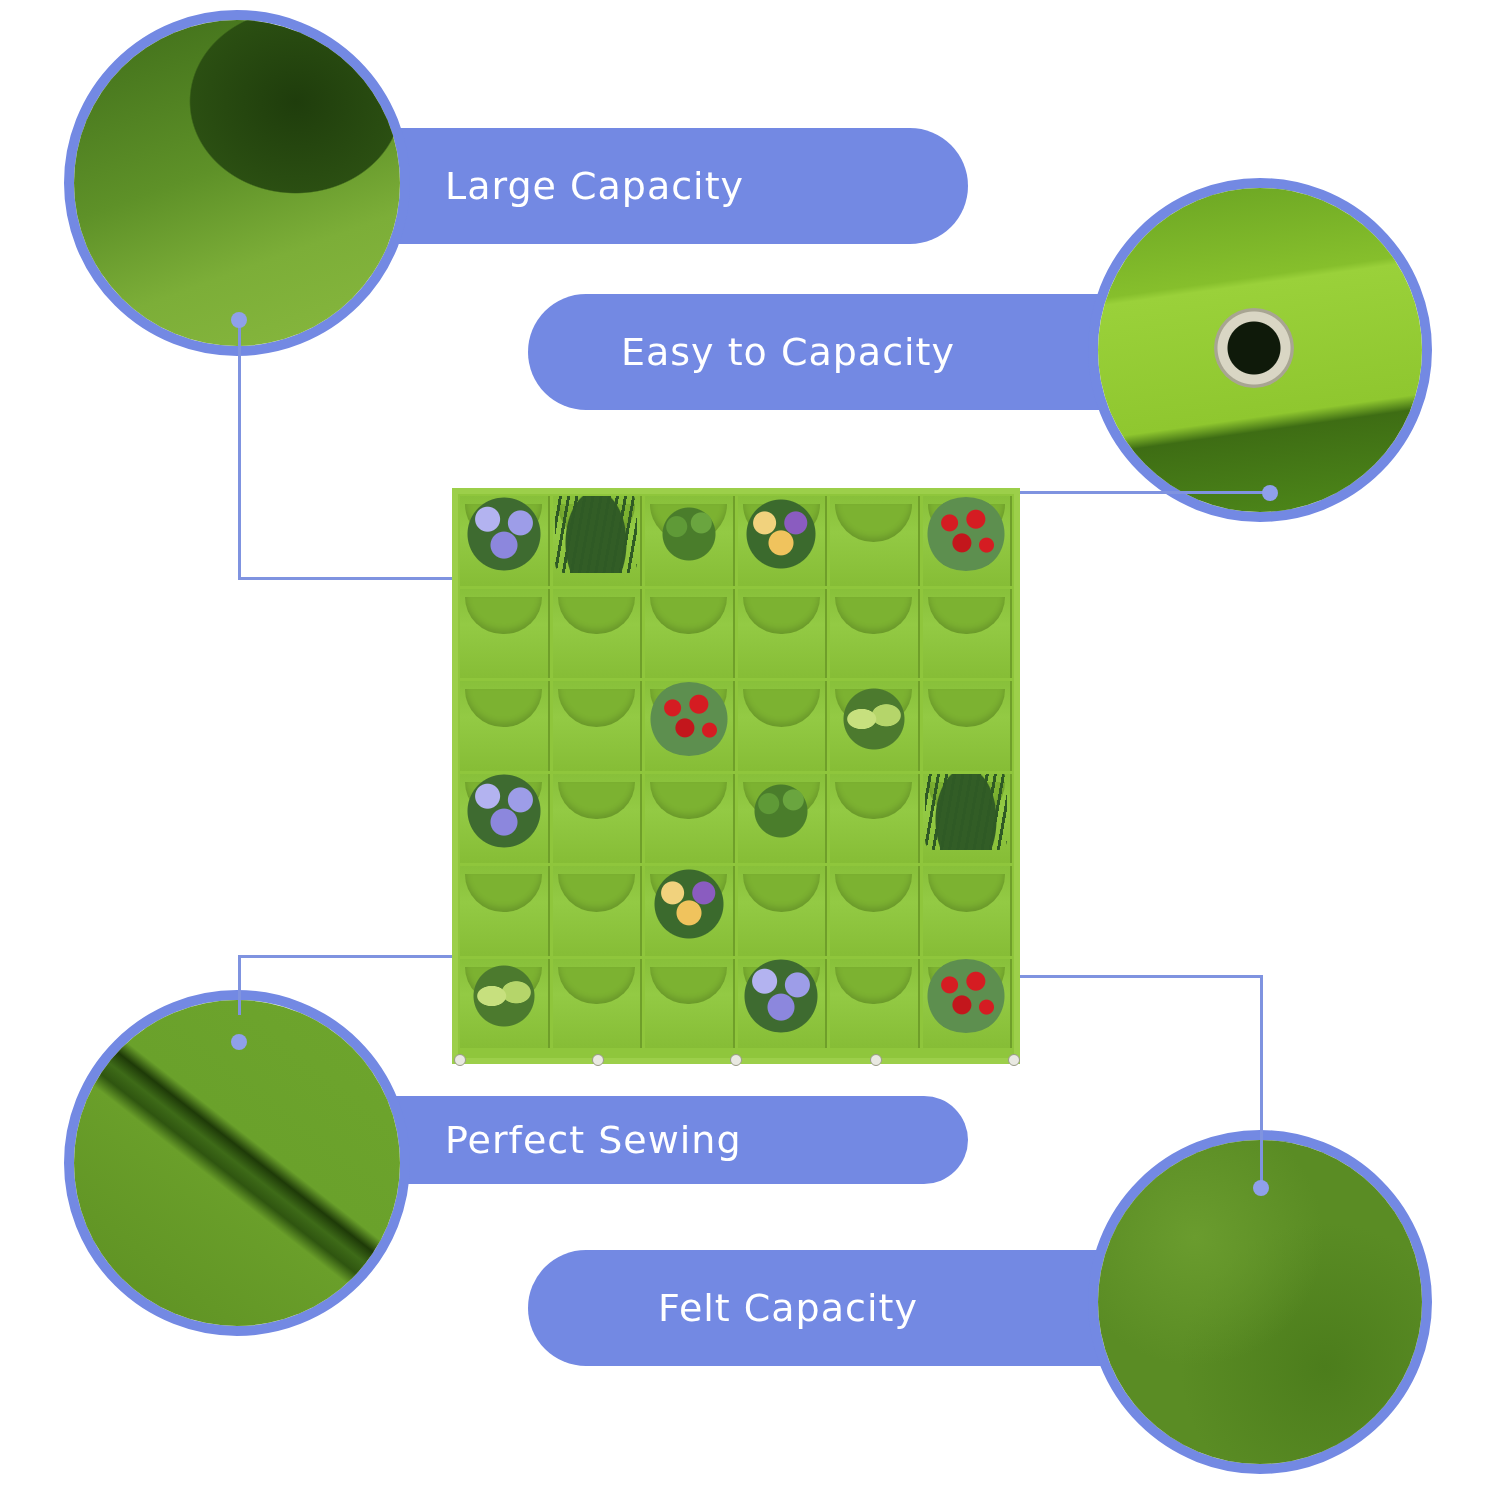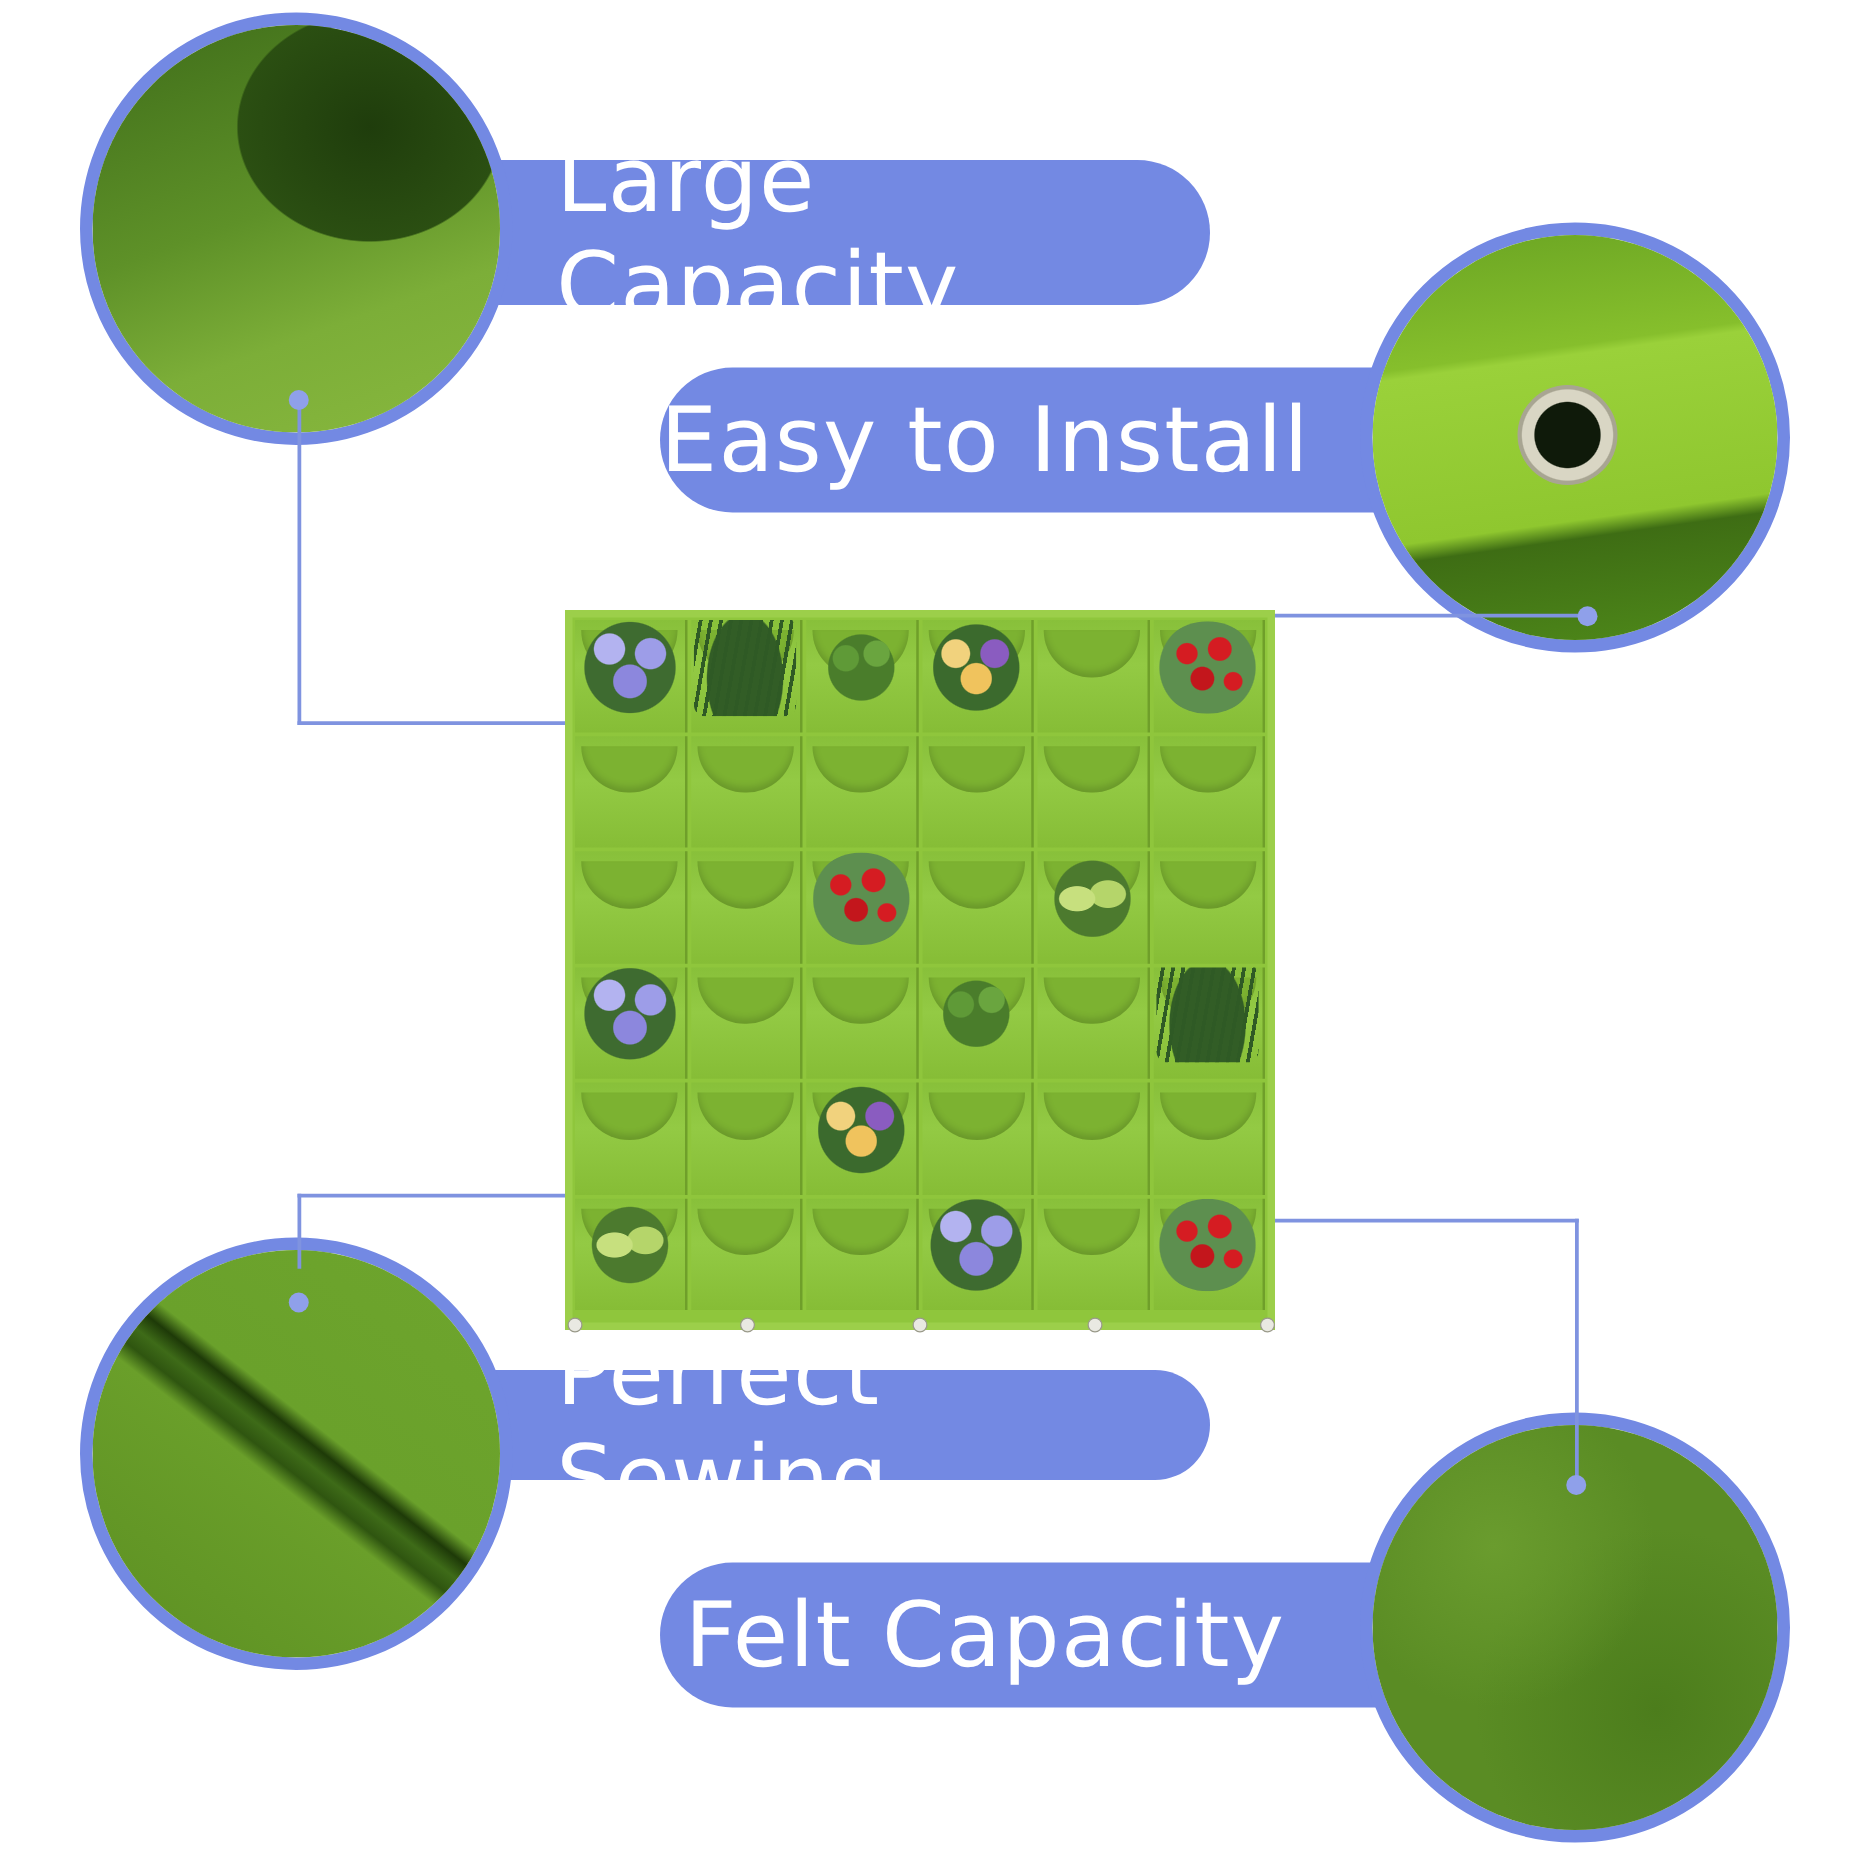--- a/index.html
+++ b/index.html
@@ -1,17 +1,17 @@
 <!DOCTYPE html>
 <html><head>
 <meta charset="utf-8">
 <style>
   html,body{margin:0;padding:0;background:#fff;}
   body{width:1500px;height:1500px;position:relative;overflow:hidden;font-family:"DejaVu Sans","Liberation Sans",sans-serif;}
-  .pill{position:absolute;background:#7389e3;color:#fff;font-size:72px;letter-spacing:1px;display:flex;align-items:center;box-sizing:border-box;}
+  .pill{position:absolute;background:#7389e3;color:#fff;font-size:38px;letter-spacing:1px;display:flex;align-items:center;box-sizing:border-box;}
   .pill.right-round{border-radius:0 58px 58px 0;padding-left:40px;}
   .pill.left-round{border-radius:58px 0 0 58px;justify-content:center;}
   .circle{position:absolute;border-radius:50%;border:10px solid #7389e3;box-sizing:border-box;overflow:hidden;background:#fff;}
   .felt{position:absolute;inset:0;}
   .line{position:absolute;background:#7f93e0;}
   .dot{position:absolute;width:16px;height:16px;border-radius:50%;background:#8fa0ea;}
   .planter{position:absolute;left:452px;top:488px;width:568px;height:576px;background:#8fc63c;box-shadow:inset 0 0 0 6px #9ccf4a;}
   .grid{position:absolute;left:8px;top:8px;right:8px;bottom:16px;display:grid;grid-template-columns:repeat(6,1fr);grid-template-rows:repeat(6,1fr);gap:3px;}
   .pocket{position:relative;background:linear-gradient(#88c03a,#93ca44 40%,#86bd36);border-right:2px solid #6f9f2a;overflow:hidden;}
   .pocket::before{content:"";position:absolute;left:6%;right:6%;top:8px;height:42%;border-radius:0 0 50% 50%/0 0 100% 100%;background:#7cb231;box-shadow:inset 0 -4px 6px rgba(0,0,0,.15);}
@@ -24,21 +24,21 @@
   .plant.sprout{background:radial-gradient(circle at 35% 40%,#5f9a37 0 10px,transparent 11px),radial-gradient(circle at 65% 35%,#6aa53f 0 10px,transparent 11px),radial-gradient(circle,#4a7d2b 0 26px,transparent 27px);}
   .grommet{position:absolute;width:10px;height:10px;border-radius:50%;background:#e9e9e2;border:1px solid #9a9a8a;}
 </style>
 </head>
 <body>
 
 <div class="pill right-round" style="left:300px;top:128px;width:668px;height:116px;padding-left:145px;">
   <span>Large Capacity</span>
 </div>
 <div class="pill left-round" style="left:528px;top:294px;width:600px;height:116px;padding-right:80px;">
-  <span>Easy to Install</span>
+  <span>Easy to Capacity</span>
 </div>
 <div class="pill right-round" style="left:300px;top:1096px;width:668px;height:88px;padding-left:145px;">
   <span>Perfect Sewing</span>
 </div>
 <div class="pill left-round" style="left:528px;top:1250px;width:600px;height:116px;padding-right:80px;">
   <span>Felt Capacity</span>
 </div>
 
 <div class="circle" style="left:64px;top:10px;width:346px;height:346px;">
   <div class="felt" style="background:radial-gradient(ellipse 150px 130px at 68% 25%,#1f3d0c 0,#2b4f12 70%,transparent 71%),linear-gradient(160deg,#3f6d1a 0,#5e9128 45%,#7cae38 70%,#88b83e 100%);"></div>

